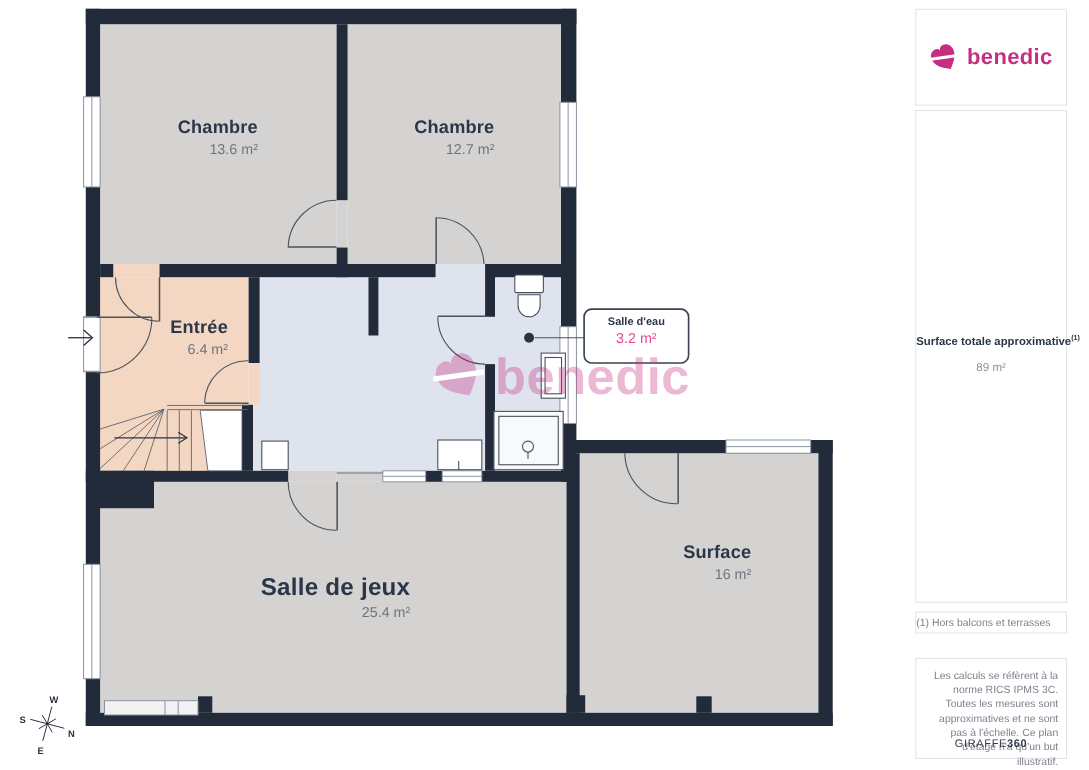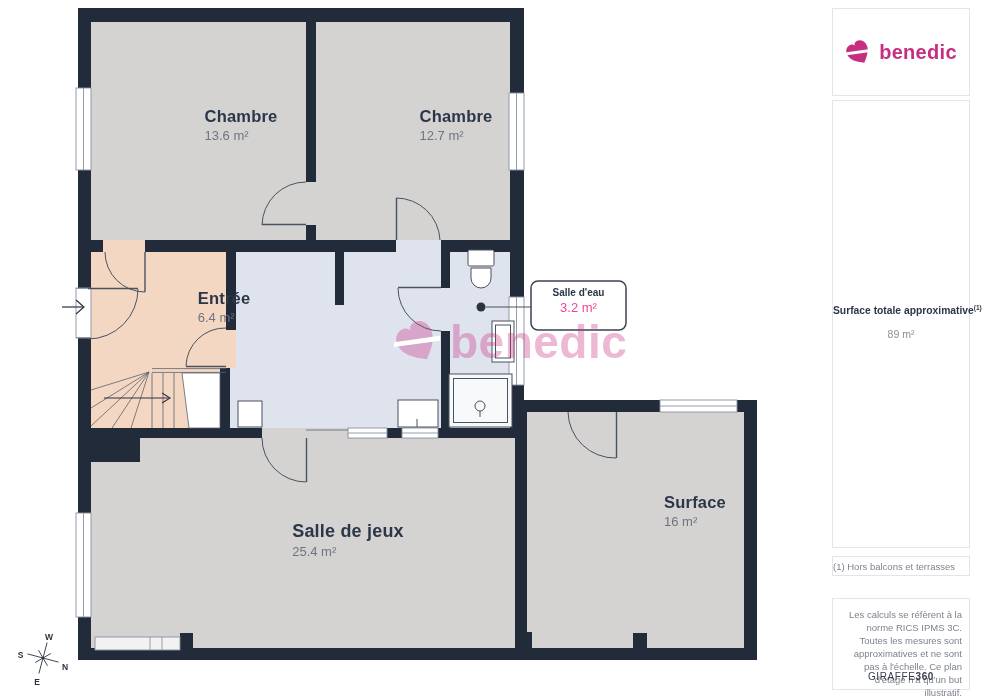--- a/index.html
+++ b/index.html
@@ -1,19 +1,19 @@
 <!DOCTYPE html>
 <html><head>
 <meta charset="utf-8">
 <style>
   html,body{margin:0;padding:0;background:#fff;}
   #stage{position:relative;width:990px;height:700px;background:#ffffff;overflow:hidden;
          font-family:"Liberation Sans",sans-serif;}
   svg text{font-family:"Liberation Sans",sans-serif;}
-  .room-label{position:absolute;transform:translateX(-50%);text-align:left;line-height:1.25;margin-left:43px;}
+  .room-label{position:absolute;transform:translateX(-50%);text-align:right;line-height:1.25;}
   .room-label .rname{font-weight:700;color:#2b3648;font-size:16.5px;letter-spacing:.2px;}
   .room-label .rarea{color:#6e7480;font-size:13px;margin-top:1px;}
   .callout-label{position:absolute;transform:translateX(-50%);text-align:center;line-height:1.2;}
   .callout-label .rname{font-weight:700;color:#2b3648;font-size:10px;}
   .callout-label .rarea{color:#ec4899;font-size:13px;margin-top:1px;}
   #level-label{position:absolute;left:417px;top:708px;transform:translateX(-50%);
                font-size:11.5px;font-weight:700;color:#2b3648;text-align:right;}
   
   #watermark{position:absolute;left:394px;top:315px;display:flex;align-items:center;gap:10px;
              pointer-events:none;}
@@ -251,21 +251,21 @@
   </div>
   <div class="room-label" style="left:181px;top:288px;">
     <div class="rname">Entrée</div>
     <div class="rarea">6.4 m²</div>
   </div>
   <div class="callout-label" style="left:578.5px;top:287px;">
     <div class="rname">Salle d'eau</div>
     <div class="rarea">3.2 m²</div>
   </div>
   <div class="room-label" style="left:305px;top:520px;">
-    <div class="rname" style="font-size:18px;">Salle de jeux</div>
+    <div class="rname" style="font-size:22px;">Salle de jeux</div>
     <div class="rarea">25.4 m²</div>
   </div>
   <div class="room-label" style="left:652px;top:492px;">
     <div class="rname">Surface</div>
     <div class="rarea">16 m²</div>
   </div>
 
   
   <div id="watermark">
     <svg width="46" height="54" viewBox="0 0 30 32">

